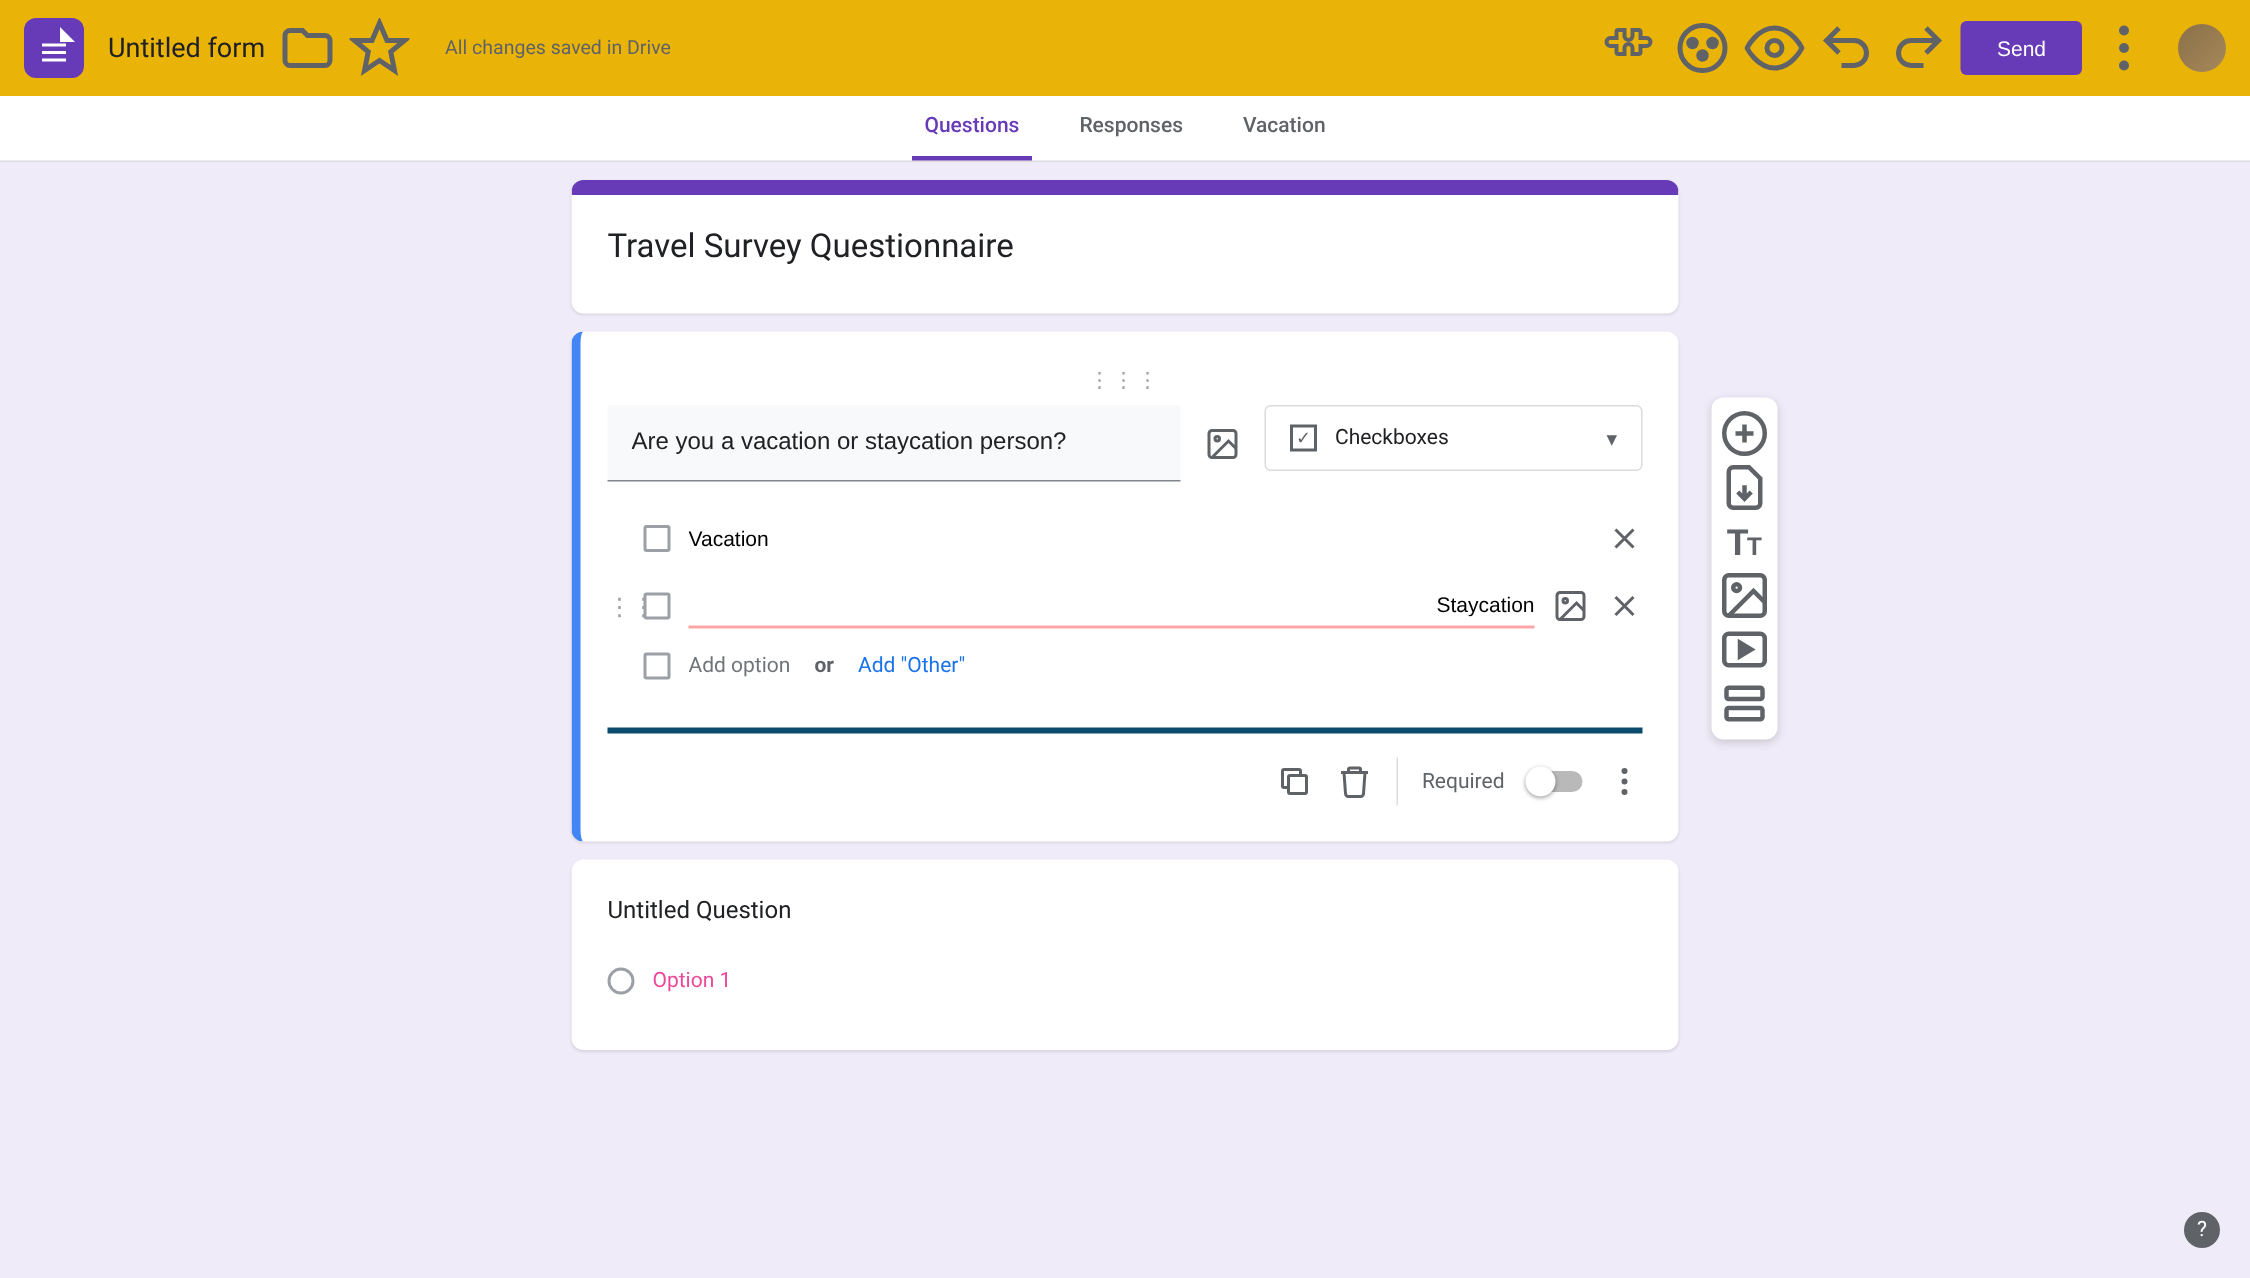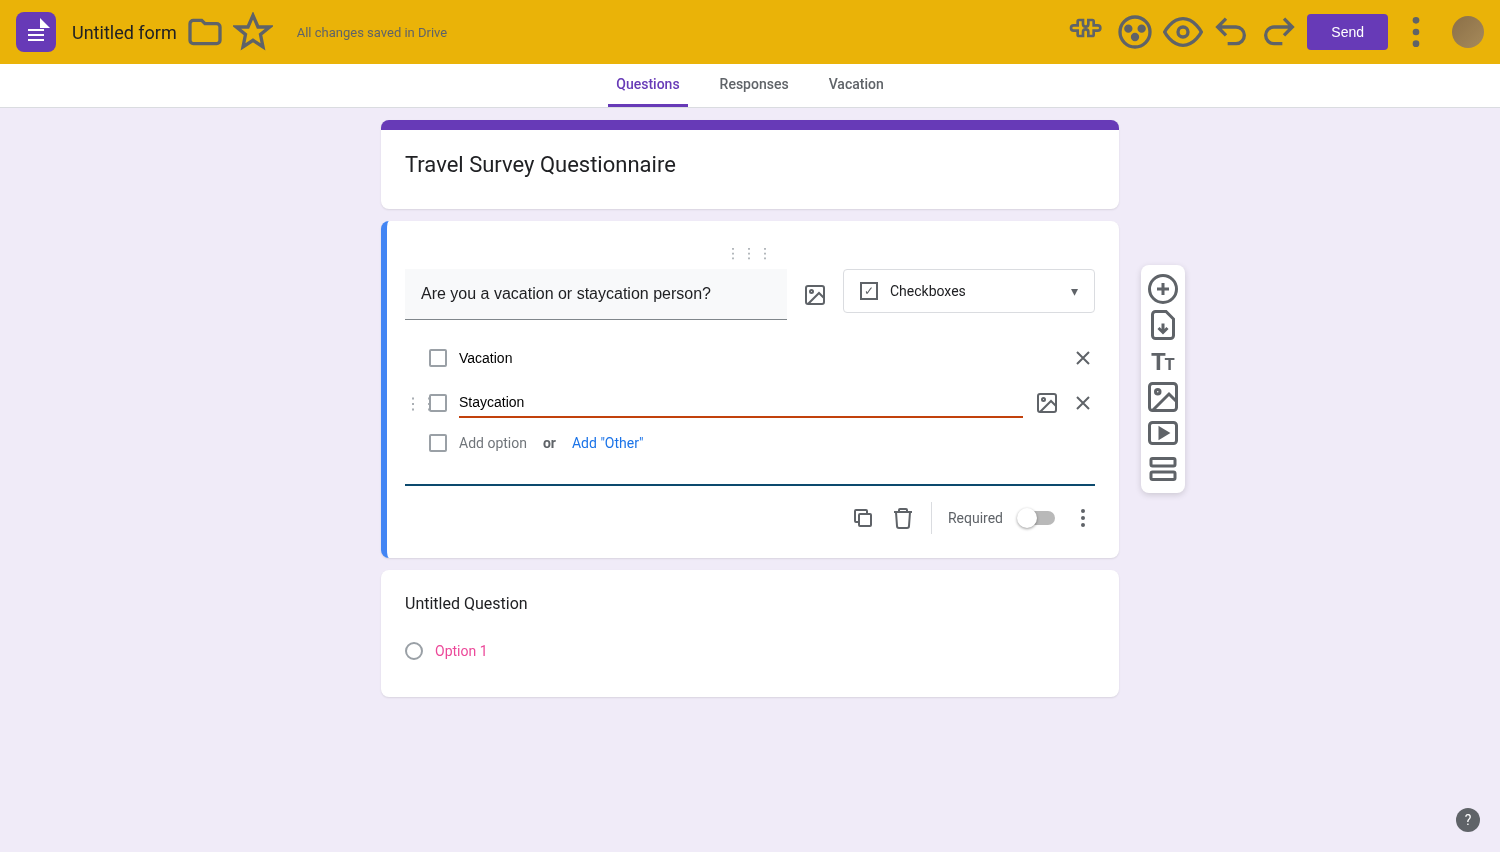--- a/index.html
+++ b/index.html
@@ -38,29 +38,29 @@
     .q-type-select .checkbox-icon { width: 18px; height: 18px; border: 2px solid #5f6368; display: flex; align-items: center; justify-content: center; }
     .q-type-select .checkbox-icon::after { content: "✓"; font-size: 12px; color: #5f6368; }
     .chevron { margin-left: auto; color: #5f6368; }
     
     .option-row { display: flex; align-items: center; gap: 12px; padding: 8px 0; }
     .option-row .drag { width: 12px; color: #9aa0a6; cursor: move; visibility: hidden; }
     .option-row.editing .drag { visibility: visible; }
     .option-checkbox { width: 18px; height: 18px; border: 2px solid #9aa0a6; border-radius: 2px; flex-shrink: 0; }
     .option-radio { width: 18px; height: 18px; border: 2px solid #9aa0a6; border-radius: 50%; flex-shrink: 0; }
     .option-text { flex: 1; font-size: 14px; color: #ec4899; padding: 6px 0; }
-    .option-input { flex: 1; font-size: 14px; border: none; border-bottom: 2px solid #c2410c; padding: 6px 0; outline: none; }
+    .option-input { flex: 1; font-size: 14px; border: none; border-bottom: 2px solid #fca5a5; padding: 6px 0; outline: none; text-align: right; }
     .option-input-plain { flex: 1; font-size: 14px; border: none; padding: 6px 0; outline: none; }
     .option-image-btn { width: 24px; height: 24px; color: #5f6368; cursor: pointer; }
     .option-remove { width: 24px; height: 24px; color: #5f6368; cursor: pointer; display: flex; align-items: center; justify-content: center; }
     .option-placeholder { color: #70757a; font-size: 14px; }
     .or-text { color: #5f6368; font-size: 14px; margin: 0 4px; font-weight: bold; }
     .add-other { color: #1a73e8; font-size: 14px; cursor: pointer; }
     
-    .q-footer { display: flex; align-items: center; justify-content: flex-end; gap: 16px; border-top: 2px solid #0c4a6e; padding-top: 16px; margin-top: 24px; }
+    .q-footer { display: flex; align-items: center; justify-content: flex-end; gap: 16px; border-top: 4px solid #0c4a6e; padding-top: 16px; margin-top: 24px; }
     .footer-icon { width: 24px; height: 24px; color: #5f6368; cursor: pointer; }
     .divider { width: 1px; height: 32px; background: #dadce0; }
     .required-label { font-size: 14px; color: #5f6368; }
     .toggle { width: 36px; height: 14px; background: #b9b9b9; border-radius: 7px; position: relative; cursor: pointer; }
     .toggle::after { content: ""; width: 20px; height: 20px; background: #fff; border-radius: 50%; position: absolute; left: -2px; top: -3px; box-shadow: 0 1px 3px rgba(0,0,0,0.4); }
     
     .question-card.inactive { padding: 24px; }
     .inactive-title { font-size: 16px; color: #202124; margin-bottom: 16px; }
     
     .side-toolbar { position: absolute; right: -50px; top: 145px; background: #fff; border-radius: 8px; box-shadow: 0 2px 6px rgba(0,0,0,0.15); display: flex; flex-direction: column; padding: 6px 4px; }

